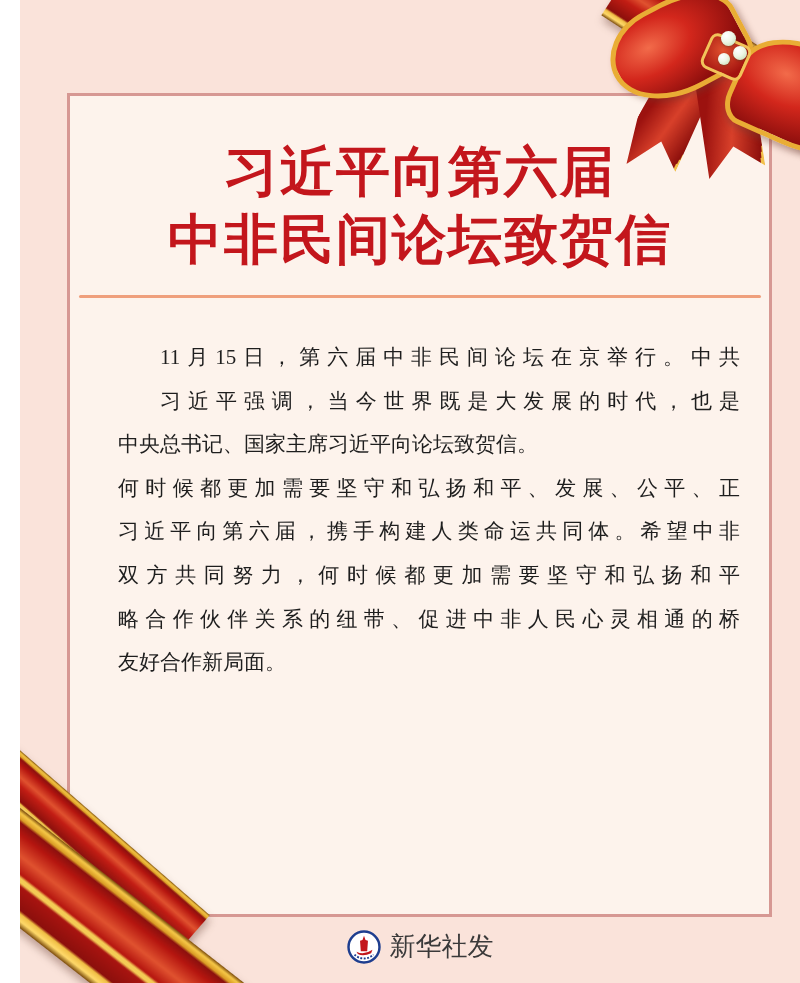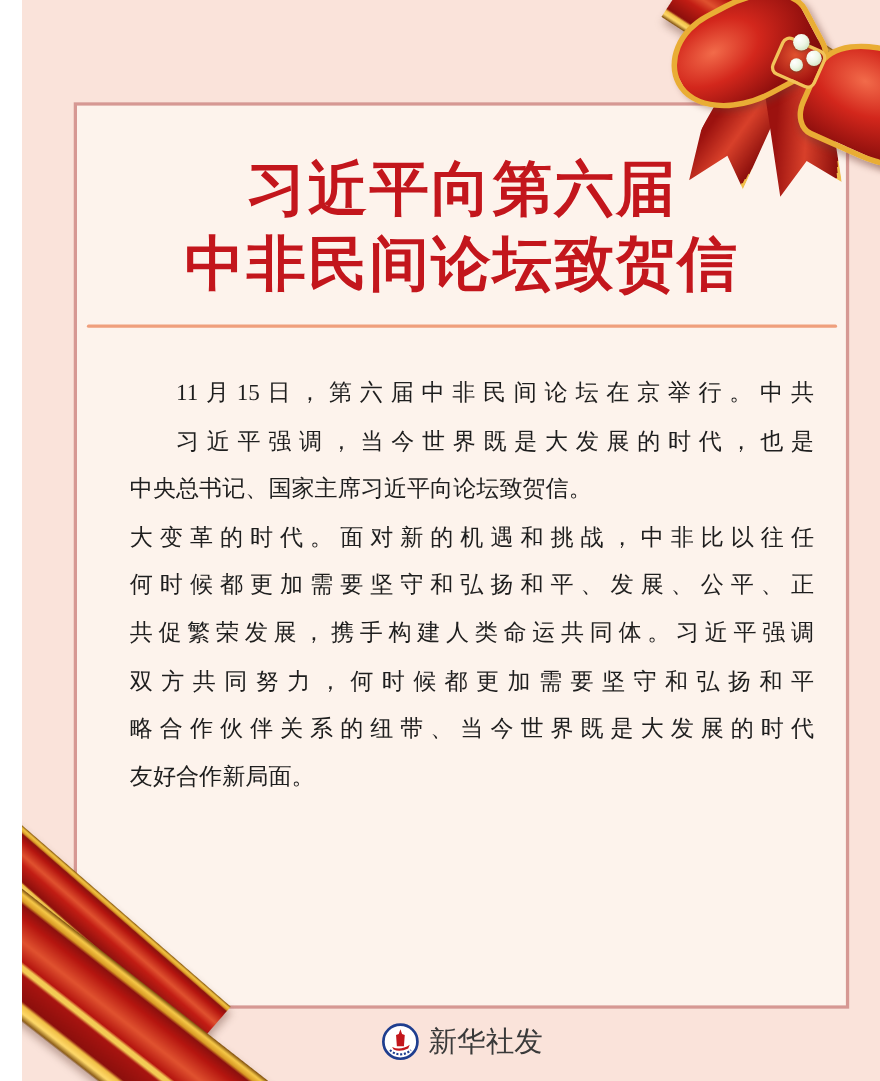--- a/index.html
+++ b/index.html
@@ -109,25 +109,24 @@
     <div>习近平向第六届</div>
     <div>中非民间论坛致贺信</div>
   </div>
 
   <div class="divider"></div>
 
   <div class="body-text">
     <div class="bline indent fill">11月15日，第六届中非民间论坛在京举行。中共</div>
     <div class="bline indent fill">习近平强调，当今世界既是大发展的时代，也是</div>
     <div class="bline">中央总书记、国家主席习近平向论坛致贺信。</div>
-    <div class="bline fill">大变革的时代。面对新的机遇和挑战，中非比以往任</div>
     <div class="bline fill">何时候都更加需要坚守和弘扬和平、发展、公平、正</div>
-    <div class="bline fill">共促繁荣发展，携手构建人类命运共同体。习近平强调</div>
+    <div class="bline fill">习近平向第六届，携手构建人类命运共同体。希望中非</div>
     <div class="bline fill">双方共同努力，何时候都更加需要坚守和弘扬和平</div>
-    <div class="bline fill">略合作伙伴关系的纽带、当今世界既是大发展的时代</div>
+    <div class="bline fill">略合作伙伴关系的纽带、促进中非人民心灵相通的桥</div>
     <div class="bline">友好合作新局面。</div>
   </div>
 
   <div class="rib tr-band"></div>
   <div class="tail tail-a"></div>
   <div class="tail tail-b"></div>
   <div class="loop loop-l"></div>
   <div class="loop loop-r"></div>
   <div class="knot"></div>
   <div class="pearl pearl-1"></div>

